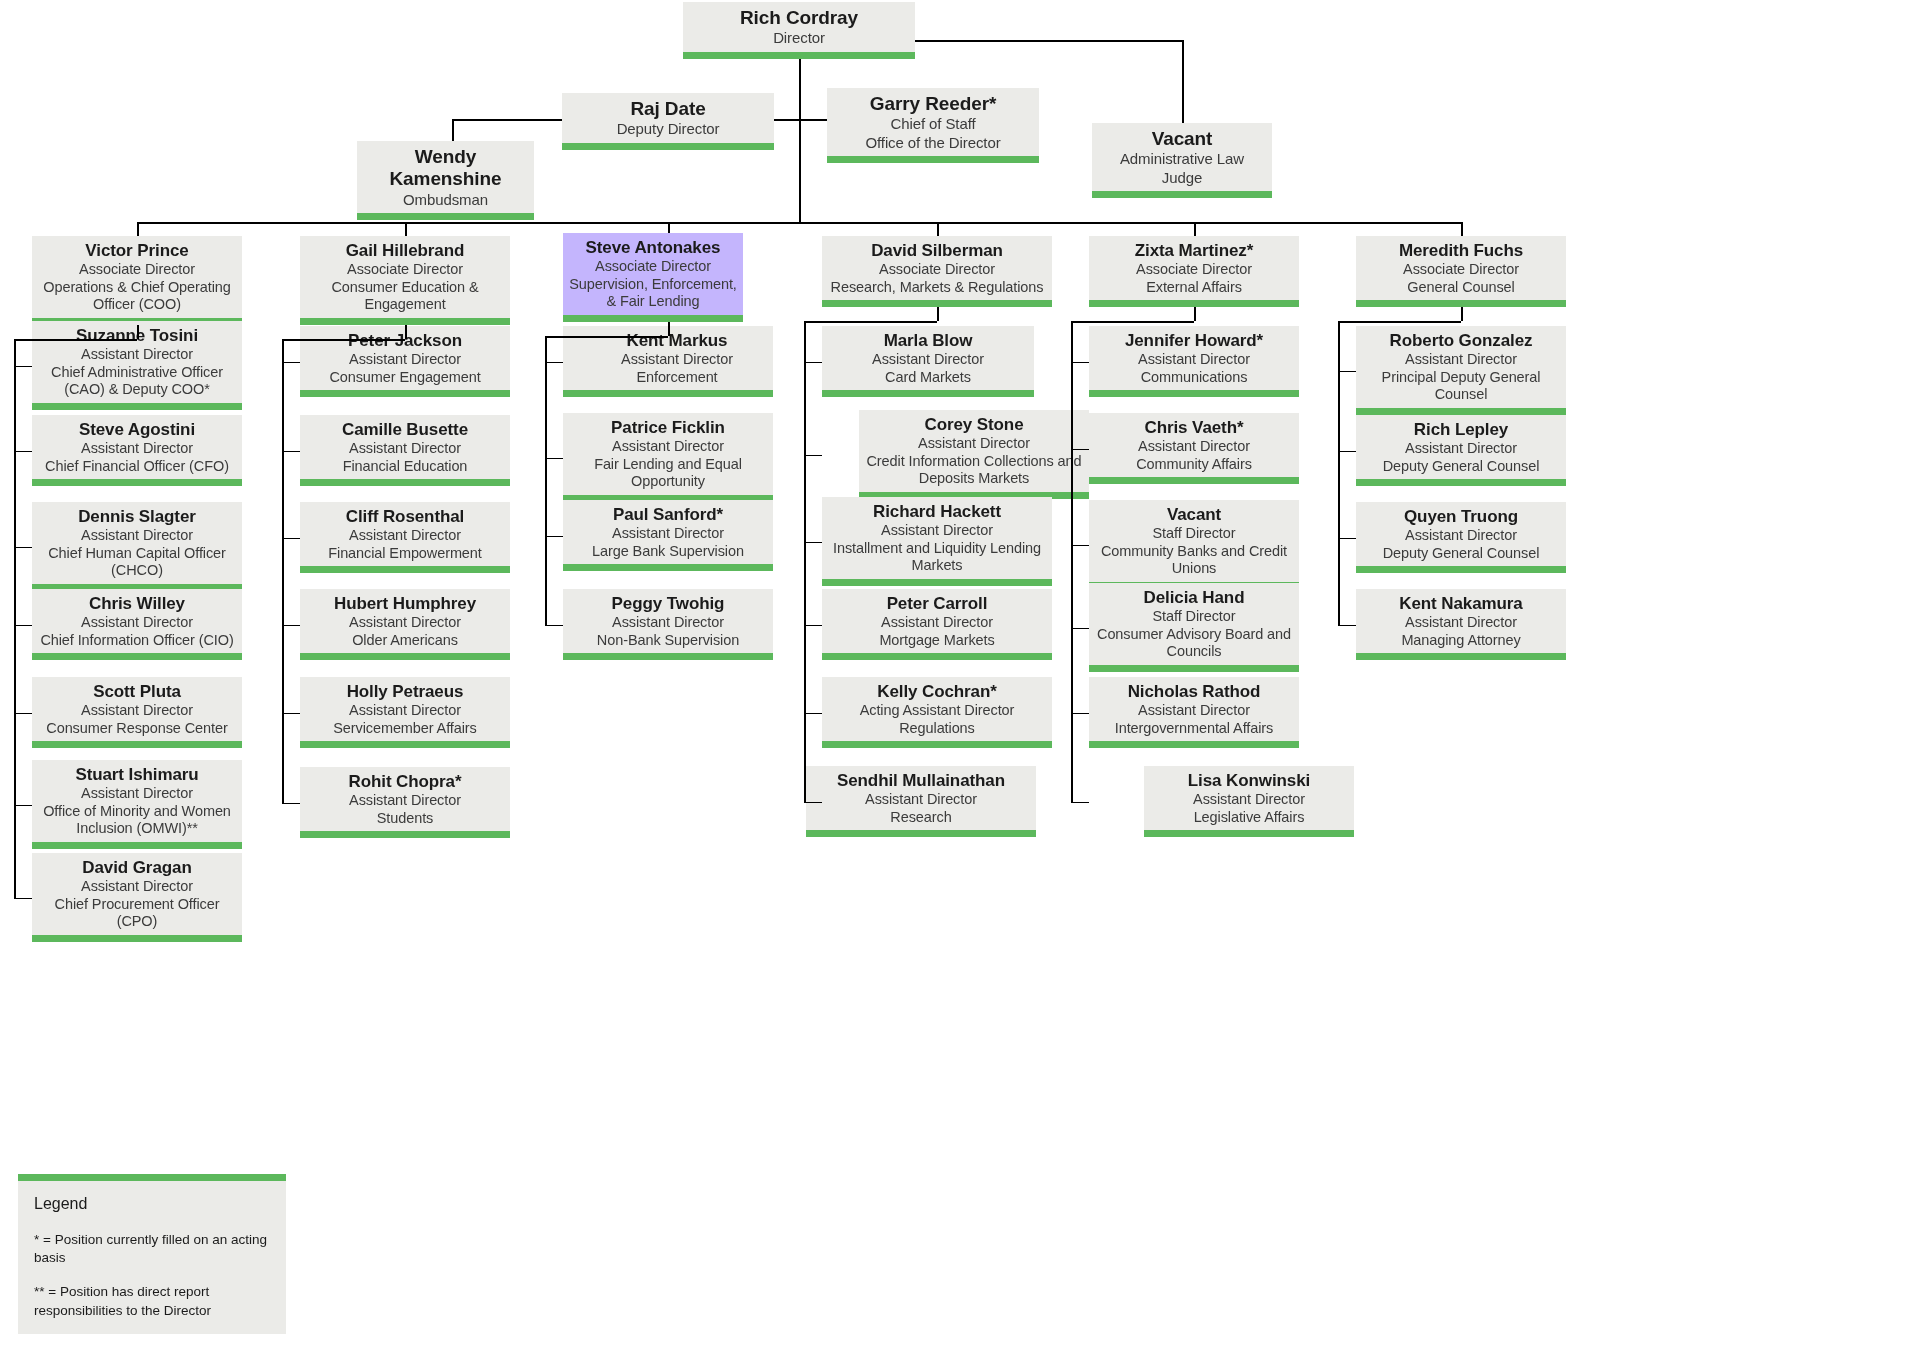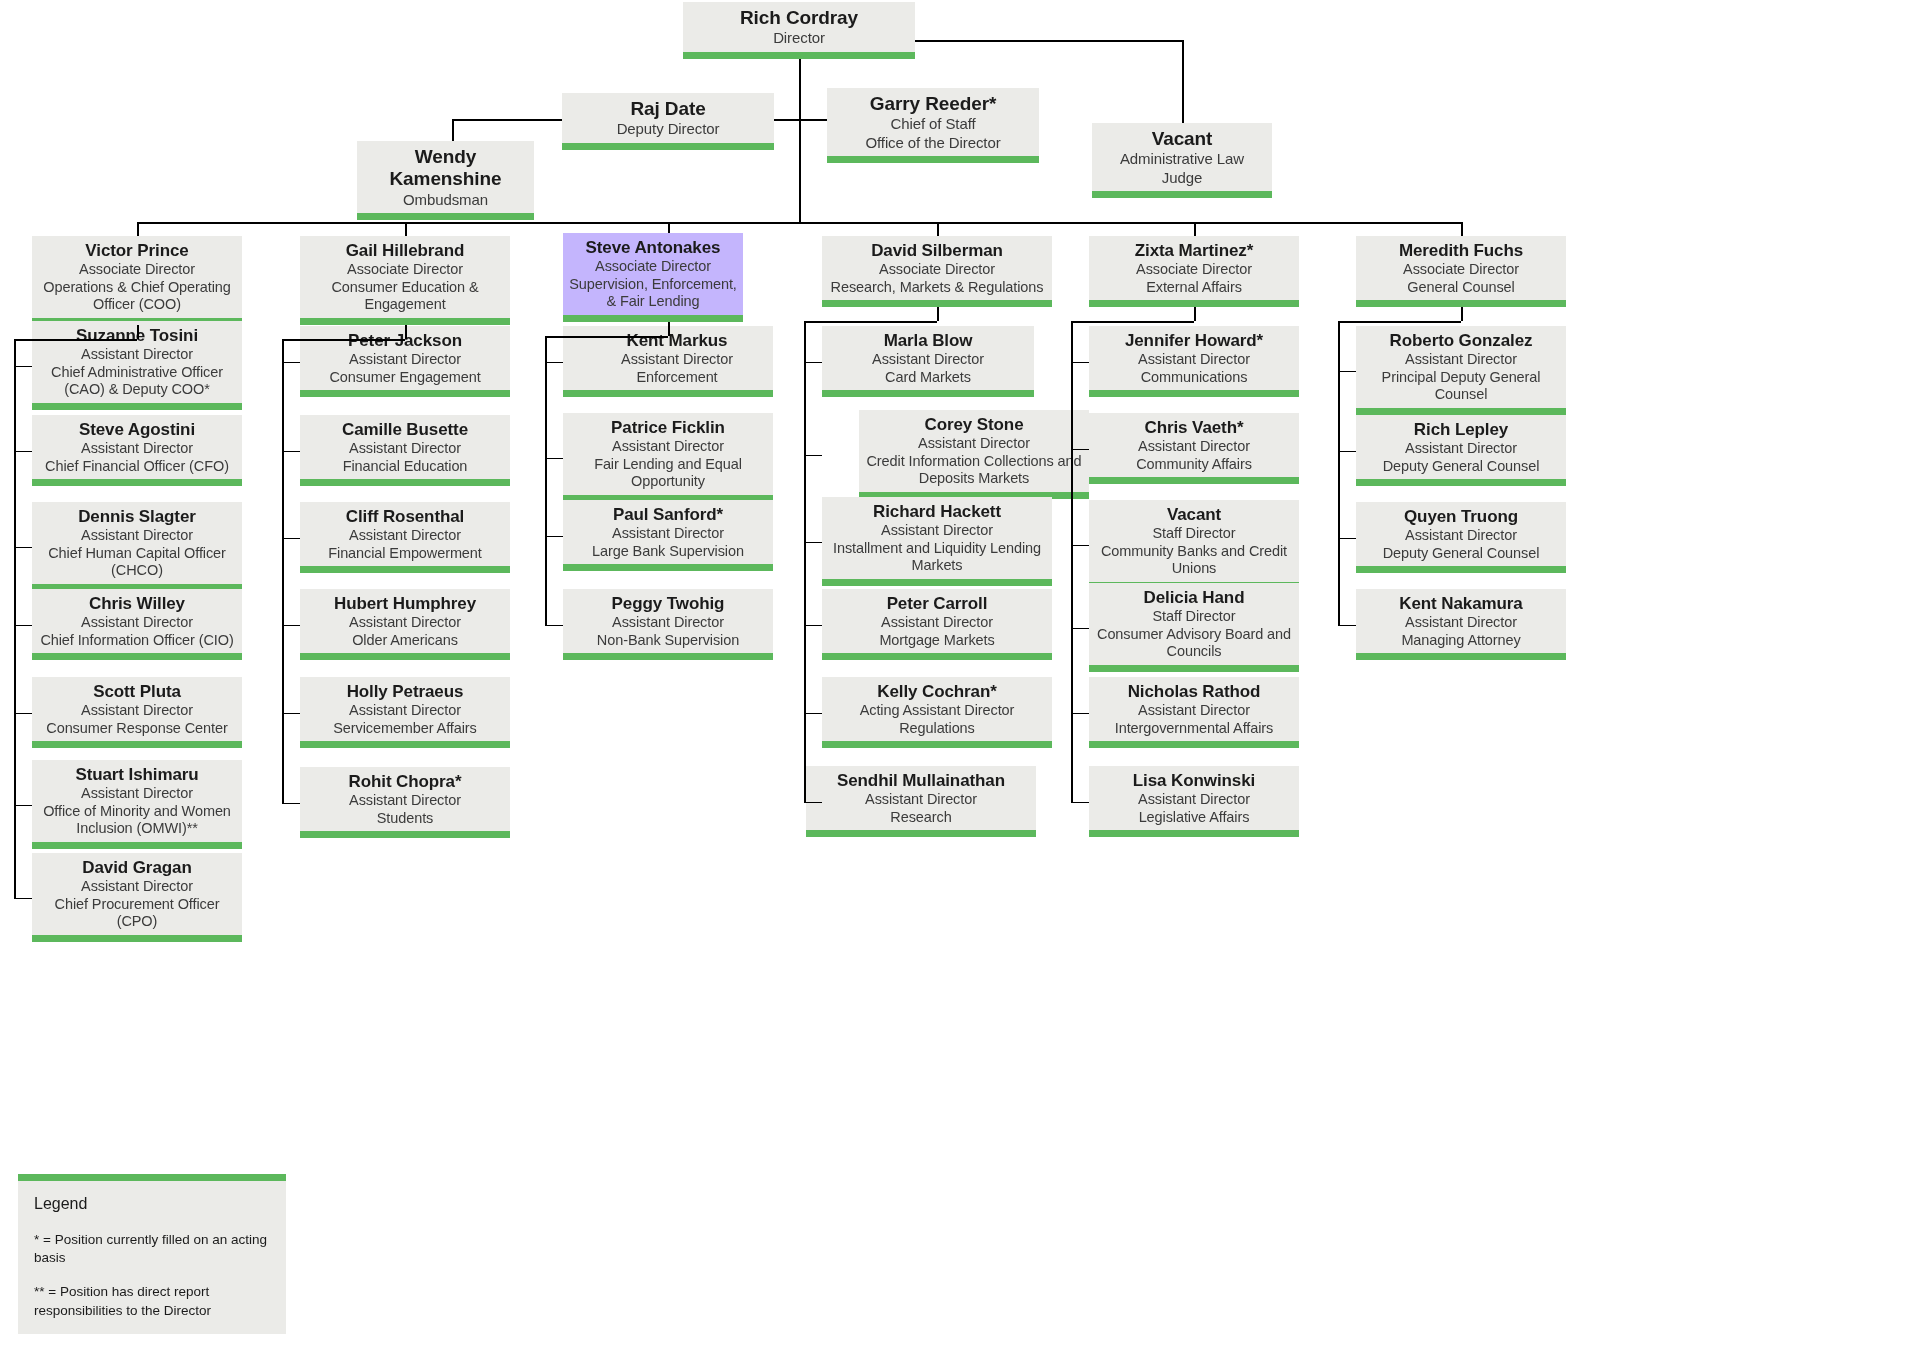--- a/index.html
+++ b/index.html
@@ -259,21 +259,21 @@
     <div class="node" style="left: 1089px; top: 583px; width: 210px; min-height: 68px; background: rgb(235, 235, 232); border-bottom-color: rgb(92, 184, 92);">
       <div class="nm">Delicia Hand</div>
       <div class="ttl">Staff Director</div>
       <div class="ttl">Consumer Advisory Board and Councils</div>
     </div>
     <div class="node" style="left: 1089px; top: 677px; width: 210px; min-height: 58px; background: rgb(235, 235, 232); border-bottom-color: rgb(92, 184, 92);">
       <div class="nm">Nicholas Rathod</div>
       <div class="ttl">Assistant Director</div>
       <div class="ttl">Intergovernmental Affairs</div>
     </div>
-    <div class="node" style="left: 1089px; top: 766px; width: 210px; min-height: 58px; background: rgb(235, 235, 232); border-bottom-color: rgb(92, 184, 92);">
+    <div class="node" style="left: 1144px; top: 766px; width: 210px; min-height: 58px; background: rgb(235, 235, 232); border-bottom-color: rgb(92, 184, 92);">
       <div class="nm">Lisa Konwinski</div>
       <div class="ttl">Assistant Director</div>
       <div class="ttl">Legislative Affairs</div>
     </div>
     <div class="node" style="left: 1356px; top: 236px; width: 210px; min-height: 62px; background: rgb(235, 235, 232); border-bottom-color: rgb(92, 184, 92);">
       <div class="nm">Meredith Fuchs</div>
       <div class="ttl">Associate Director</div>
       <div class="ttl">General Counsel</div>
     </div>
     <div class="node" style="left: 1356px; top: 326px; width: 210px; min-height: 58px; background: rgb(235, 235, 232); border-bottom-color: rgb(92, 184, 92);">

